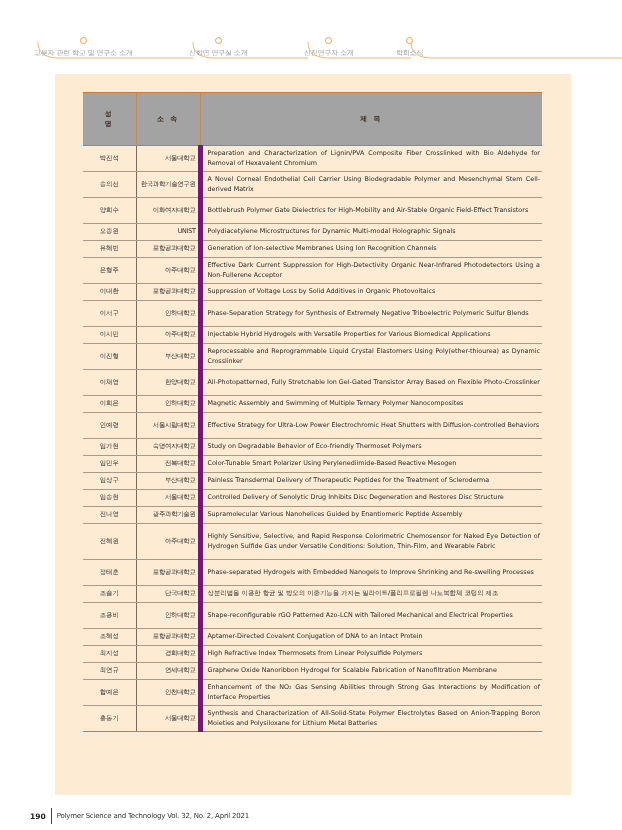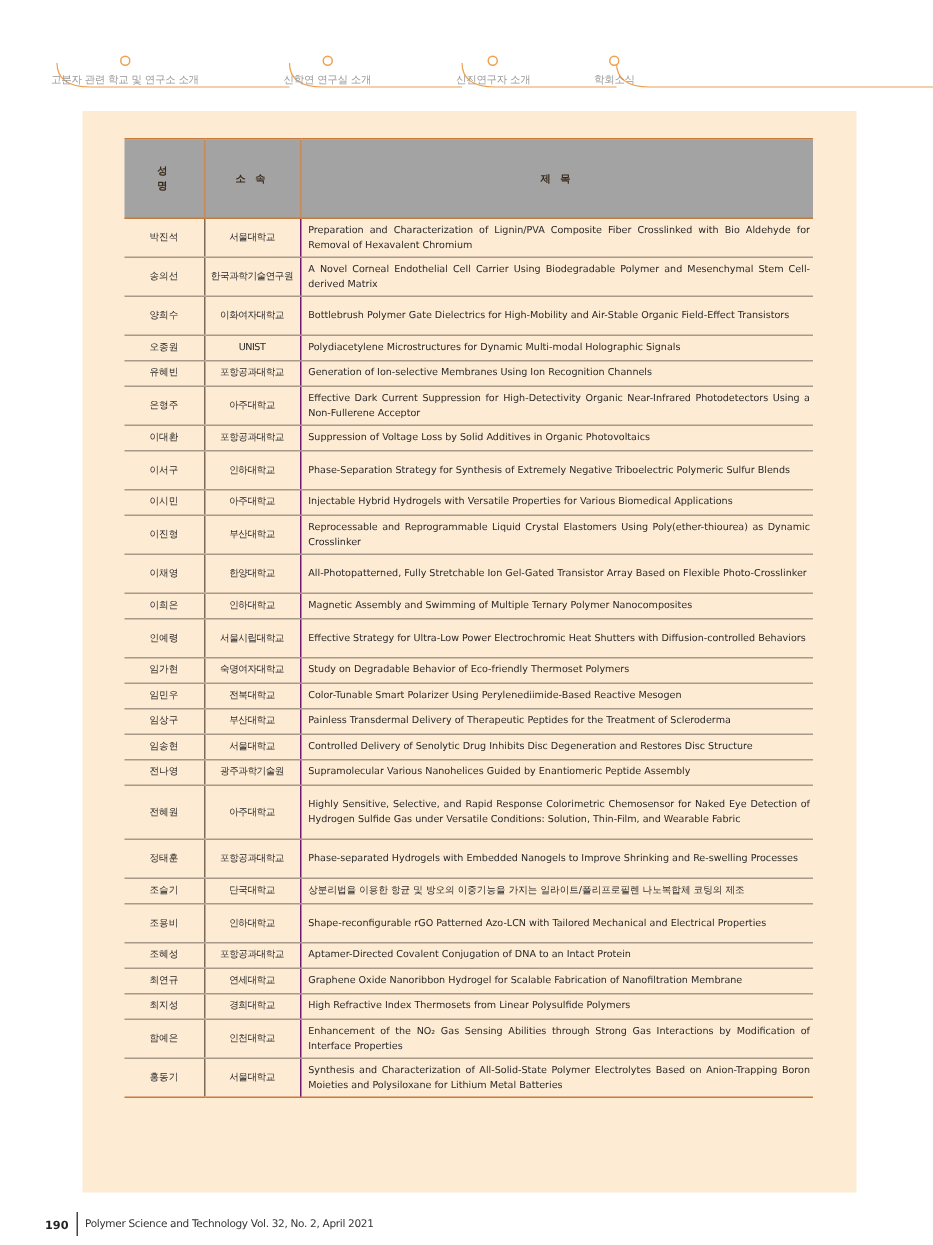--- a/index.html
+++ b/index.html
@@ -33,21 +33,21 @@
     background: #a3a3a3; color: #3a2a1a; font-weight: bold; font-size: 6.8px;
     height: 16px; padding: 16px; border-top: 1.5px solid #c77a3a;
     border-bottom: 1px solid #c77a3a; letter-spacing: 2px;
   }
   table.list thead th + th { border-left: 1px solid #c68a58; }
   table.list td {
     border-bottom: 1px solid #a89a88; padding: 2px 4px; line-height: 9.6px;
     vertical-align: middle;
   }
   table.list td.name, table.list td.aff { text-align: center; white-space: nowrap; padding: 0 2px; }
-  table.list td.aff { border-left: 1px solid #7a6a5a; border-right: 1px solid #701a75; letter-spacing: -0.3px; }
+  table.list td.aff { border-left: 1px solid #7a6a5a; border-right: 5px solid #701a75; letter-spacing: -0.3px; text-align: right; }
   table.list td.title { text-align: justify; padding-left: 5px; padding-right: 2px; }
   table.list tr.single td { height: 12px; }
   table.list tr.double td { height: 21px; }
   table.list tr.triple td { height: 31px; }
   table.list tbody tr:last-child td { border-bottom: 1.5px solid #c77a3a; }
 
   .footer { position: absolute; left: 30px; top: 808px; display: flex; align-items: center; height: 16px; }
   .page-num { font-weight: bold; font-size: 7.5px; color: #222; }
   .footer-bar { width: 1px; height: 16px; background: #444; margin: 0 5px 0 5px; }
   .journal { font-size: 7px; color: #333; letter-spacing: -0.2px; }
@@ -205,28 +205,28 @@
         <td class="name">조용비</td>
         <td class="aff">인하대학교</td>
         <td class="title">Shape-reconfigurable rGO Patterned Azo-LCN with Tailored Mechanical and Electrical Properties</td>
       </tr>
       <tr class="single">
         <td class="name">조혜성</td>
         <td class="aff">포항공과대학교</td>
         <td class="title">Aptamer-Directed Covalent Conjugation of DNA to an Intact Protein</td>
       </tr>
       <tr class="single">
+        <td class="name">최지성</td>
+        <td class="aff">경희대학교</td>
+        <td class="title">High Refractive Index Thermosets from Linear Polysulfide Polymers</td>
+      </tr>
+      <tr class="single">
         <td class="name">최연규</td>
         <td class="aff">연세대학교</td>
         <td class="title">Graphene Oxide Nanoribbon Hydrogel for Scalable Fabrication of Nanofiltration Membrane</td>
-      </tr>
-      <tr class="single">
-        <td class="name">최지성</td>
-        <td class="aff">경희대학교</td>
-        <td class="title">High Refractive Index Thermosets from Linear Polysulfide Polymers</td>
       </tr>
       <tr class="double">
         <td class="name">함예은</td>
         <td class="aff">인천대학교</td>
         <td class="title">Enhancement of the NO₂ Gas Sensing Abilities through Strong Gas Interactions by Modification of Interface Properties</td>
       </tr>
       <tr class="double">
         <td class="name">홍동기</td>
         <td class="aff">서울대학교</td>
         <td class="title">Synthesis and Characterization of All-Solid-State Polymer Electrolytes Based on Anion-Trapping Boron Moieties and Polysiloxane for Lithium Metal Batteries</td>

